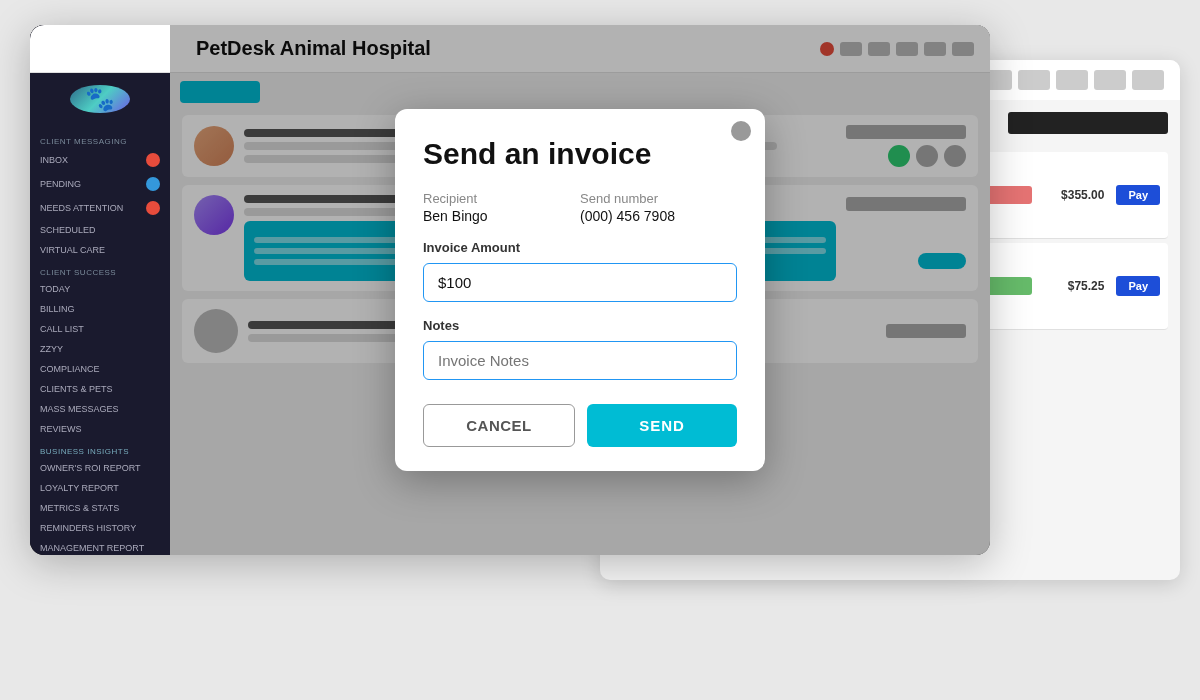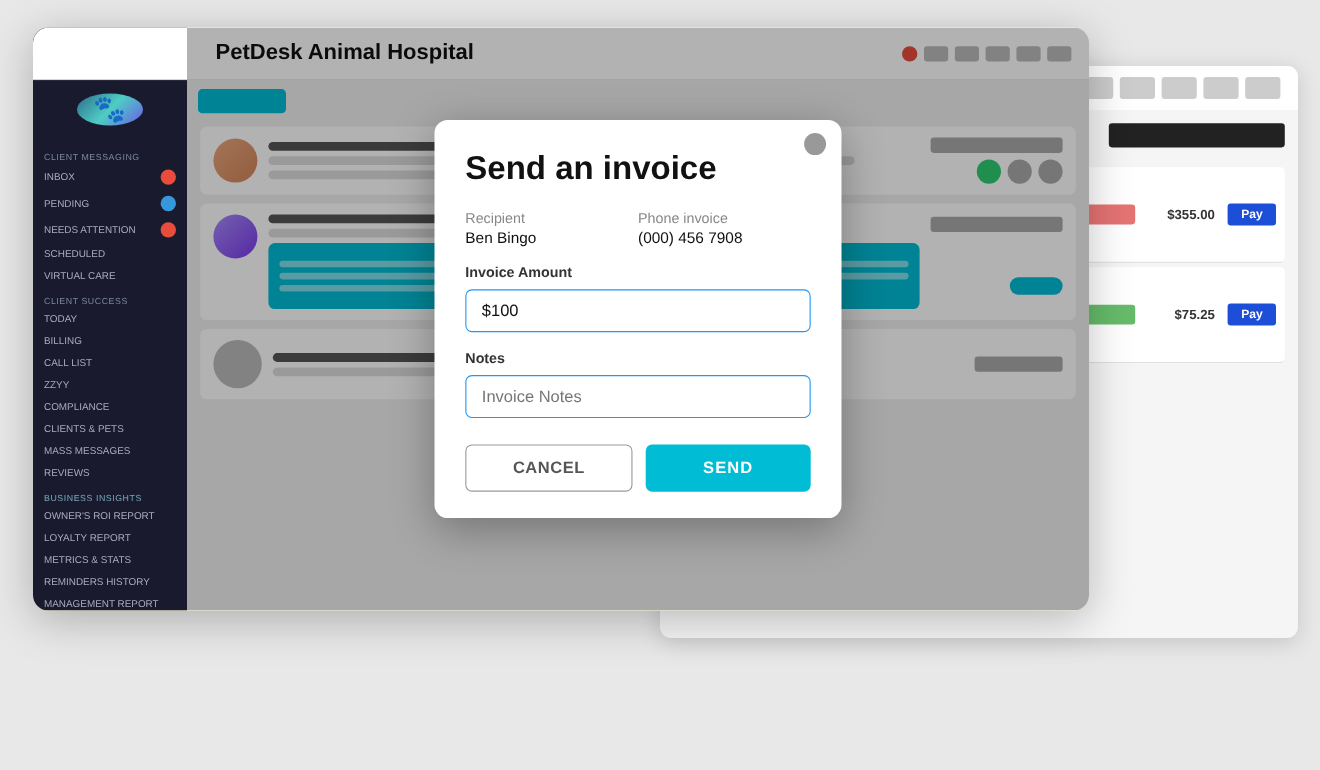--- a/index.html
+++ b/index.html
@@ -100,21 +100,21 @@
       cursor: pointer;
     }
 
     
     .main-window {
       position: absolute;
       left: 30px;
       top: 25px;
       width: 960px;
       height: 530px;
-      background: #fef9c3;
+      background: #000000;
       border-radius: 14px;
       box-shadow: 0 8px 40px rgba(0,0,0,0.25);
       display: flex;
       overflow: hidden;
     }
 
     
     .title-bar {
       position: absolute;
       top: 0; left: 0; right: 0;
@@ -556,21 +556,21 @@
       </div>
     </div>
 
     <div class="modal-overlay">
       <div class="modal">
         <button class="modal-close"></button>
         <div class="modal-title">Send an invoice</div>
 
         <div class="modal-fields">
           <div class="modal-field-label">Recipient</div>
-          <div class="modal-field-label">Phone invoice</div>
+          <div class="modal-field-label">Send number</div>
           <div class="modal-field-value">Ben Bingo</div>
           <div class="modal-field-value">(000) 456 7908</div>
         </div>
 
         <div class="modal-section-label">Invoice Amount</div>
         <input class="modal-input" type="text" value="$100" style="">
 
         <div class="modal-section-label">Notes</div>
         <input class="modal-input" type="text" placeholder="Invoice Notes" style="">
 

